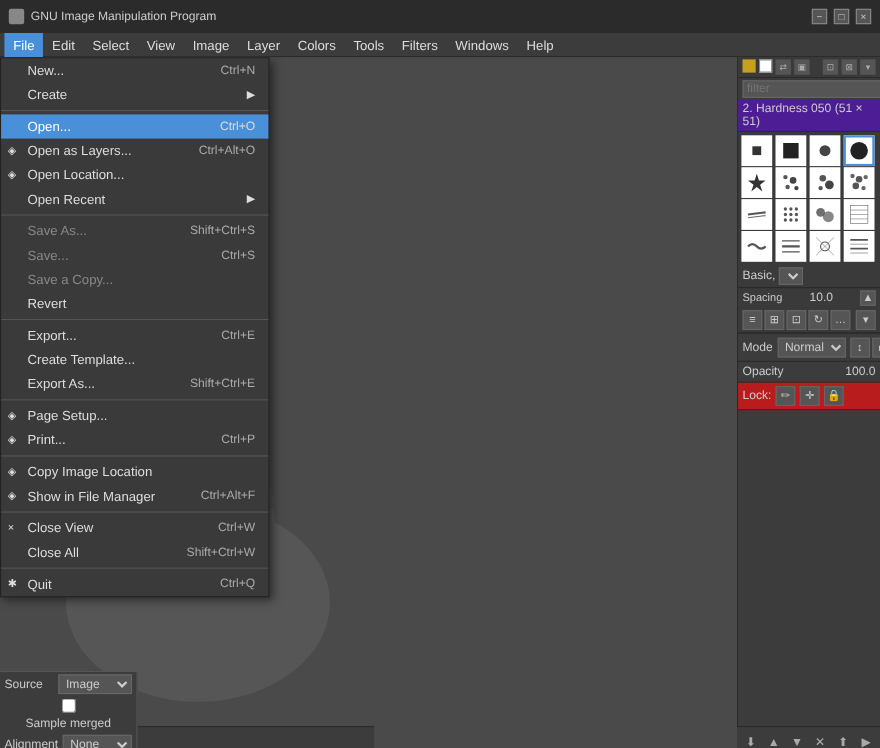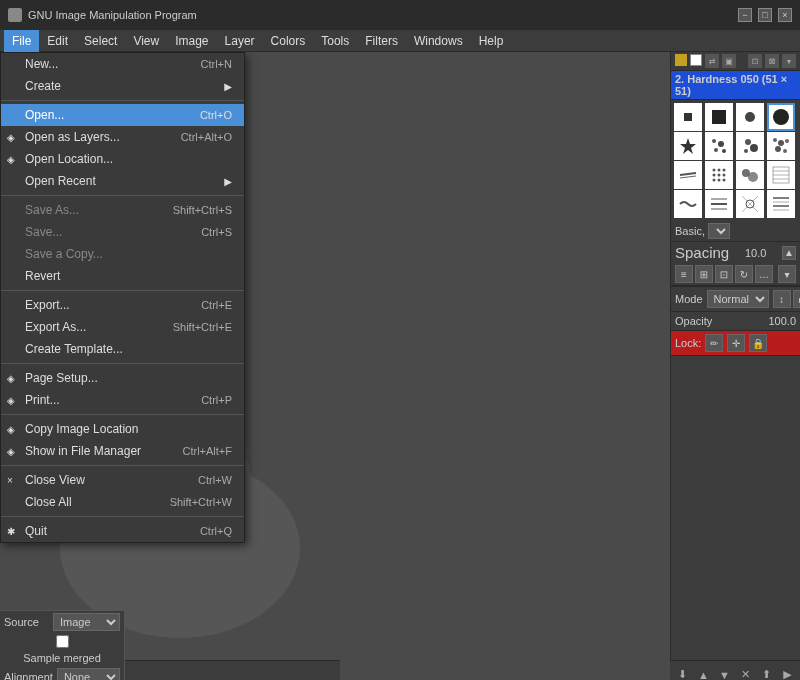--- a/index.html
+++ b/index.html
@@ -234,23 +234,22 @@
       color: #ccc;
       font-size: 11px;
       padding: 1px 3px;
       height: 16px;
     }
 
     .brush-info {
       padding: 2px 4px;
       font-size: 11px;
       color: #ccc;
-      background: #1d4ed8;
+      background: #4c1d95;
       border-bottom: 1px solid #2a2a2a;
-      font-weight: bold;
     }
 
     .brush-grid {
       display: grid;
       grid-template-columns: repeat(4, 1fr);
       gap: 1px;
       padding: 3px;
       background: #3a3a3a;
     }
     .brush-cell {
@@ -275,21 +274,21 @@
     }
     .spacing-row {
       display: flex;
       align-items: center;
       justify-content: space-between;
       padding: 2px 4px;
       background: #3a3a3a;
       border-top: 1px solid #2a2a2a;
     }
     .spacing-label {
-      font-size: 15px;
+      font-size: 10px;
       color: #ccc;
     }
     .spacing-value {
       font-size: 11px;
       color: #ccc;
     }
 
     
     .layers-panel {
       flex: 1;
@@ -552,26 +551,26 @@
       </div>
 
       <div class="dropdown-separator"></div>
 
       <div class="dropdown-item">
         <span>Export...</span>
         <span class="shortcut">Ctrl+E</span>
       </div>
 
       <div class="dropdown-item">
+        <span>Create Template...</span>
+      </div>
+
+      <div class="dropdown-item">
         <span>Export As...</span>
         <span class="shortcut">Shift+Ctrl+E</span>
-      </div>
-
-      <div class="dropdown-item">
-        <span>Create Template...</span>
       </div>
 
       <div class="dropdown-separator"></div>
 
       <div class="dropdown-item">
         <span class="prefix-icon">◈</span>
         <span>Page Setup...</span>
       </div>
 
       <div class="dropdown-item">
@@ -658,20 +657,24 @@
           <div class="panel-icon-btn">⇄</div>
           <div class="panel-icon-btn">▣</div>
         </div>
         <div class="panel-icons">
           <div class="panel-icon-btn">⊡</div>
           <div class="panel-icon-btn">⊠</div>
           <div class="panel-icon-btn">▾</div>
         </div>
       </div>
 
+      <div class="filter-row">
+        <input class="filter-input" type="text" placeholder="filter" style="">
+
+      </div>
 
       <div class="brush-info">2. Hardness 050 (51 × 51)</div>
 
       <div class="brush-grid">
 
         <div class="brush-cell">
           <svg width="20" height="20">
               <rect x="6" y="6" width="8" height="8" fill="#333"></rect>
             </svg>
         </div>

